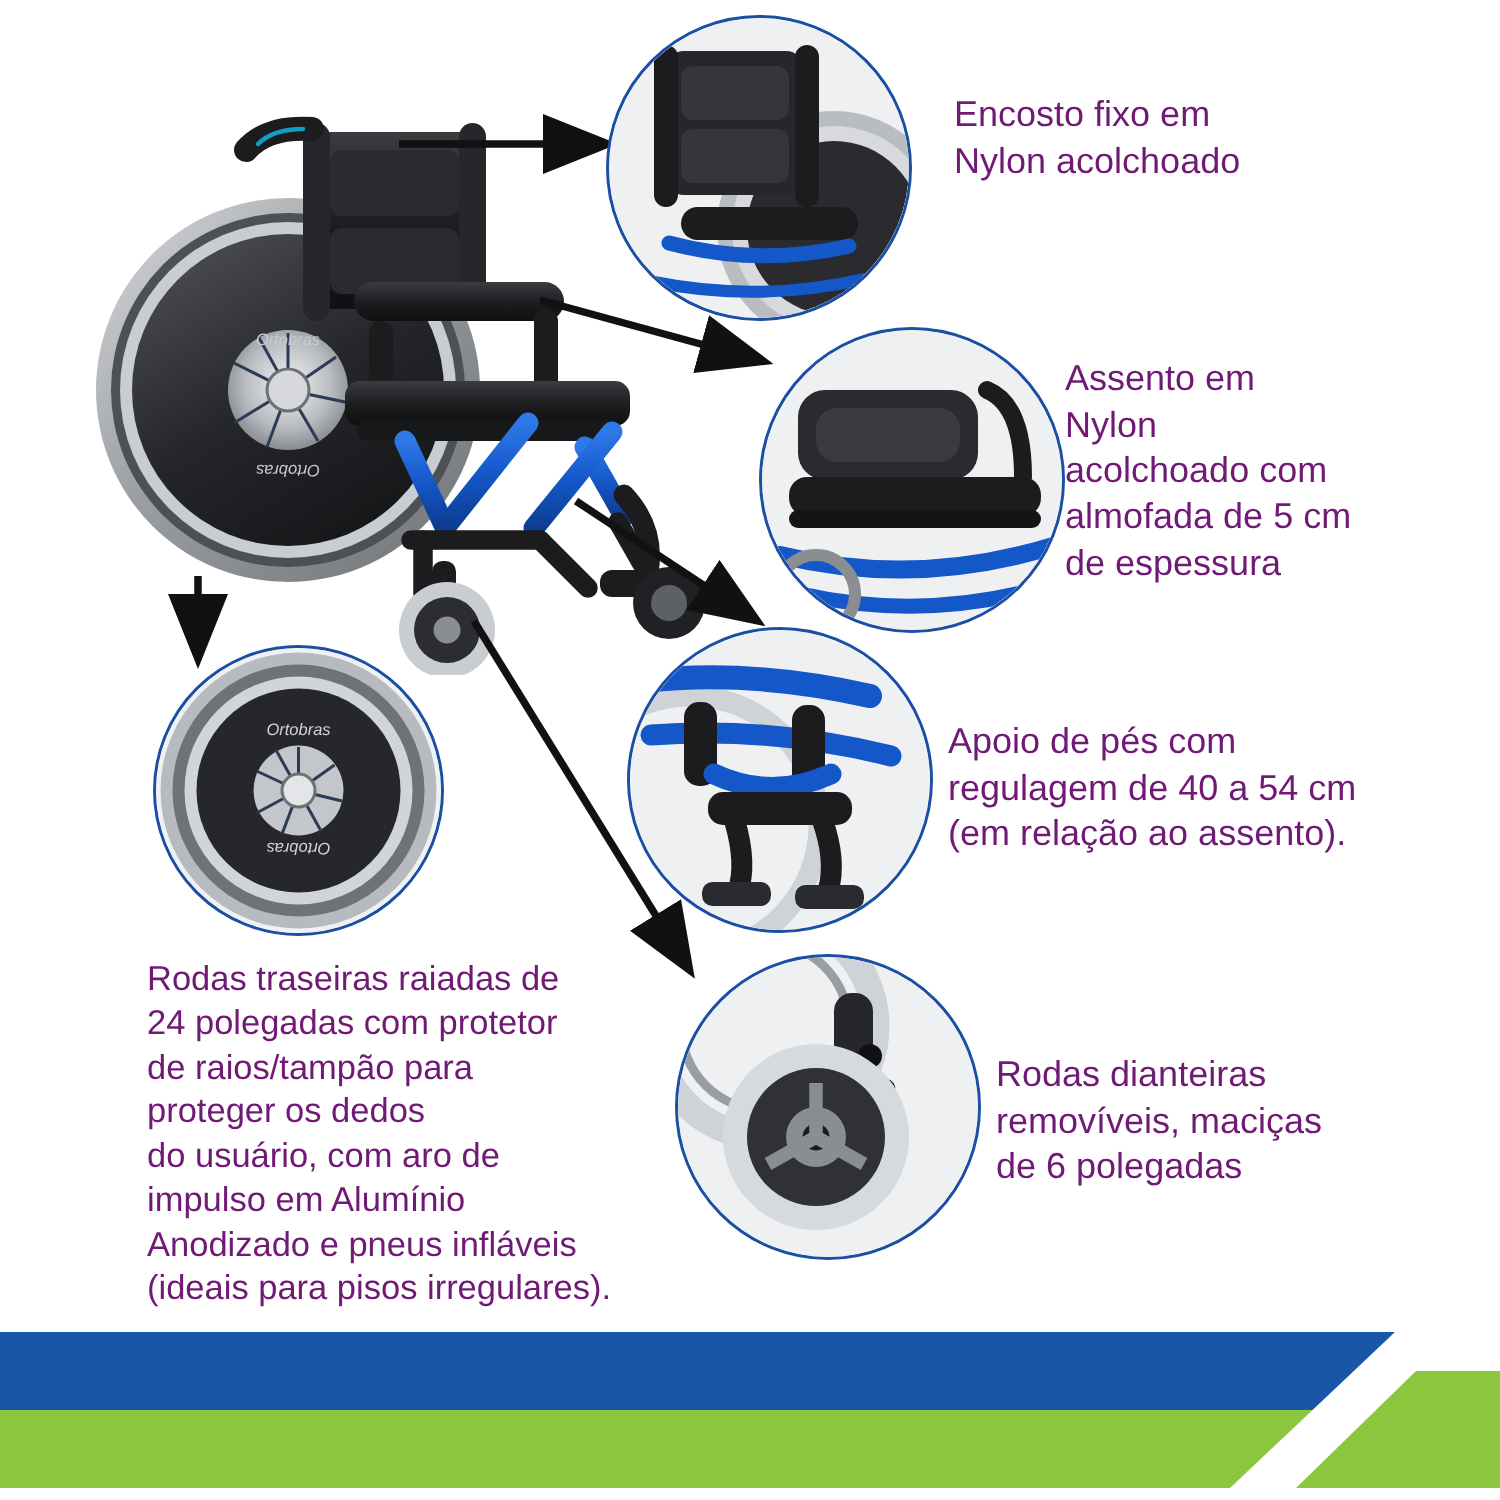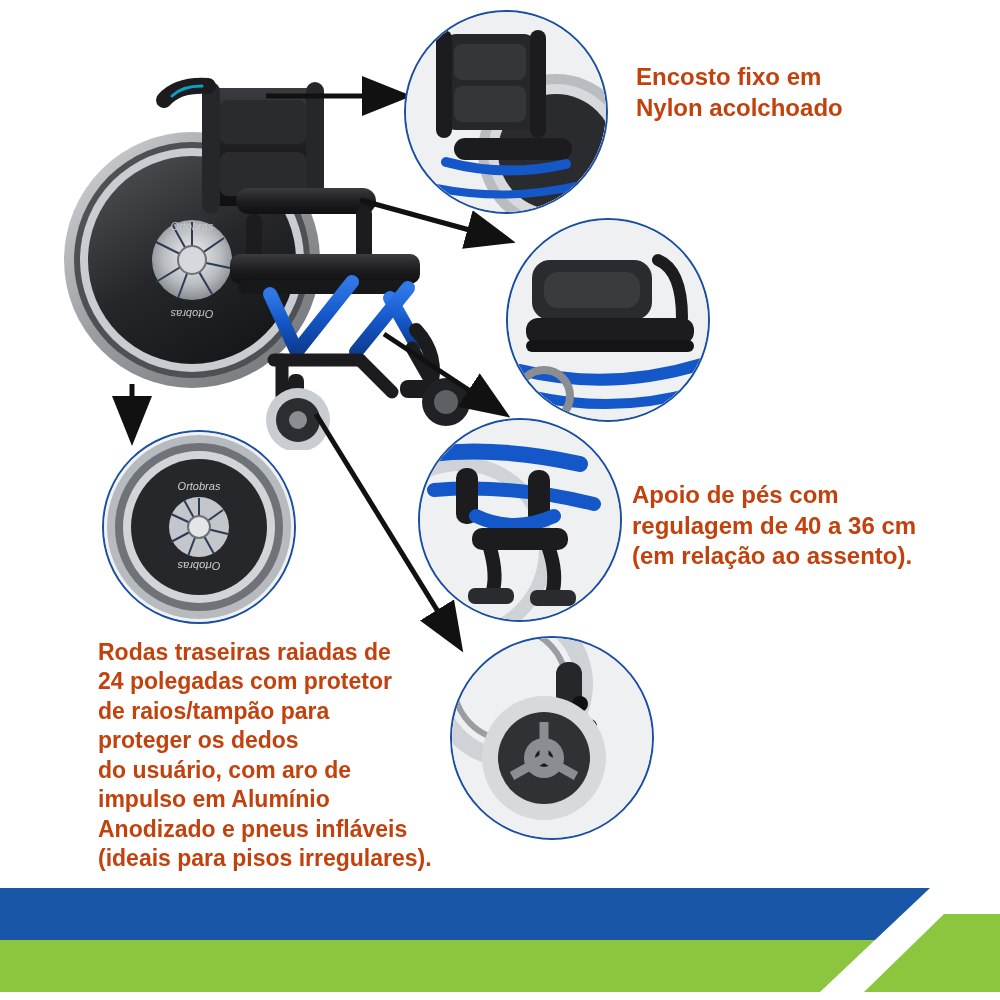--- a/index.html
+++ b/index.html
@@ -13,22 +13,22 @@
     position: relative;
     overflow: hidden;
     font-family: "Liberation Sans", sans-serif;
   }
   .stage {
     position: absolute;
     inset: 0;
   }
   .callout-text {
     position: absolute;
-    font-weight: bold;
-    color: #c2410c;
+    font-weight: normal;
+    color: #701a75;
     line-height: 1.28;
     white-space: pre-line;
   }
   .detail-circle {
     position: absolute;
     border-radius: 50%;
     border: 2px solid #1a4fa3;
     overflow: hidden;
     background: #f4f6f8;
   }
@@ -222,41 +222,46 @@
         <rect x="36" y="52" width="96" height="36" rx="14" fill="#3a3b3f"></rect>
         <rect x="18" y="98" width="168" height="26" rx="12" fill="#1c1c1e"></rect>
         <rect x="18" y="120" width="168" height="12" rx="6" fill="#141416"></rect>
         <path d="M12 150 q90 22 182 -6" stroke="#1457c8" stroke-width="12" fill="none" stroke-linecap="round"></path>
         <path d="M26 176 q80 18 160 -4" stroke="#1457c8" stroke-width="10" fill="none" stroke-linecap="round"></path>
         <path d="M150 40 q24 10 24 58" stroke="#1c1c1e" stroke-width="12" fill="none" stroke-linecap="round"></path>
         <circle cx="36" cy="176" r="26" fill="none" stroke="#8a8d91" stroke-width="8"></circle>
       </svg>
     </div>
   </div>
+  <div class="callout-text" style="left:710px; top:238px; width:280px; font-size:24px;">Assento em
+Nylon
+acolchoado com
+almofada de 5 cm
+de espessura</div>
 
   <div class="detail-circle" style="left:418px; top:418px; width:200px; height:200px;">
     <div class="inner">
       <svg viewBox="0 0 200 200" width="200" height="200">
         <rect x="0" y="0" width="200" height="200" fill="#eef0f2"></rect>
         <circle cx="40" cy="130" r="86" fill="none" stroke="#cfd2d6" stroke-width="14"></circle>
         <path d="M10 34 q70 -8 150 10" stroke="#1457c8" stroke-width="16" fill="none" stroke-linecap="round"></path>
         <path d="M14 70 q80 -6 160 14" stroke="#1457c8" stroke-width="14" fill="none" stroke-linecap="round"></path>
         <rect x="36" y="48" width="22" height="56" rx="10" fill="#1c1c1e"></rect>
         <rect x="108" y="50" width="22" height="56" rx="10" fill="#1c1c1e"></rect>
         <path d="M56 96 q38 18 78 0" stroke="#1457c8" stroke-width="14" fill="none" stroke-linecap="round"></path>
         <rect x="52" y="108" width="96" height="22" rx="10" fill="#1c1c1e"></rect>
         <path d="M70 128 q8 28 2 46" stroke="#1c1c1e" stroke-width="14" fill="none" stroke-linecap="round"></path>
         <path d="M128 126 q10 28 4 48" stroke="#1c1c1e" stroke-width="14" fill="none" stroke-linecap="round"></path>
         <rect x="48" y="168" width="46" height="16" rx="7" fill="#2a2b2e"></rect>
         <rect x="110" y="170" width="46" height="16" rx="7" fill="#2a2b2e"></rect>
       </svg>
     </div>
   </div>
   <div class="callout-text" style="left:632px; top:480px; width:350px; font-size:24px;">Apoio de pés com
-regulagem de 40 a 36 cm
+regulagem de 40 a 54 cm
 (em relação ao assento).</div>
 
   <div class="detail-circle" style="left:102px; top:430px; width:190px; height:190px;">
     <div class="inner">
       <svg viewBox="0 0 190 190" width="190" height="190">
         <rect x="0" y="0" width="190" height="190" fill="#f0f1f3"></rect>
         <circle cx="95" cy="95" r="92" fill="#b7babe"></circle>
         <circle cx="95" cy="95" r="84" fill="#6f7276"></circle>
         <circle cx="95" cy="95" r="76" fill="#d2d5d8"></circle>
         <circle cx="95" cy="95" r="68" fill="#26272a"></circle>
@@ -300,20 +305,23 @@
         <circle cx="92" cy="120" r="20" fill="#8a8d91"></circle>
         <circle cx="92" cy="120" r="9" fill="#1c1c1e"></circle>
         <g stroke="#8a8d91" stroke-width="9">
           <line x1="92" y1="120" x2="92" y2="84"></line>
           <line x1="92" y1="120" x2="124" y2="138"></line>
           <line x1="92" y1="120" x2="60" y2="138"></line>
         </g>
       </svg>
     </div>
   </div>
+  <div class="callout-text" style="left:664px; top:702px; width:320px; font-size:24px;">Rodas dianteiras
+removíveis, maciças
+de 6 polegadas</div>
 
   <div class="footer-band band-blue"></div>
   <div class="footer-band band-green"></div>
   <svg class="band-notch" viewBox="0 0 180 104">
     <polygon points="180,0 180,104 0,104 110,0" fill="#ffffff"></polygon>
     <polygon points="180,26 180,104 44,104 124,26" fill="#8cc63e"></polygon>
   </svg>
 
 </div>
 

